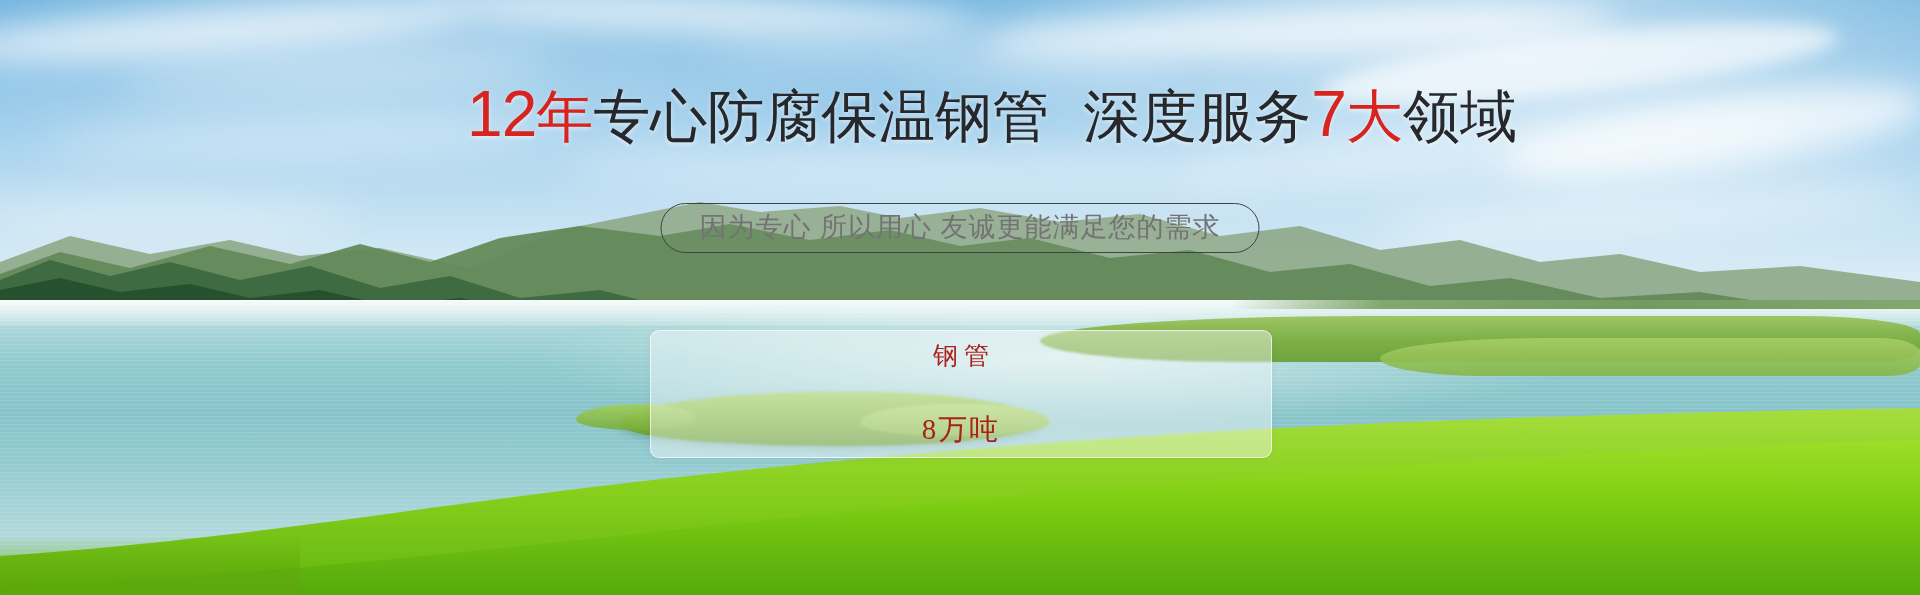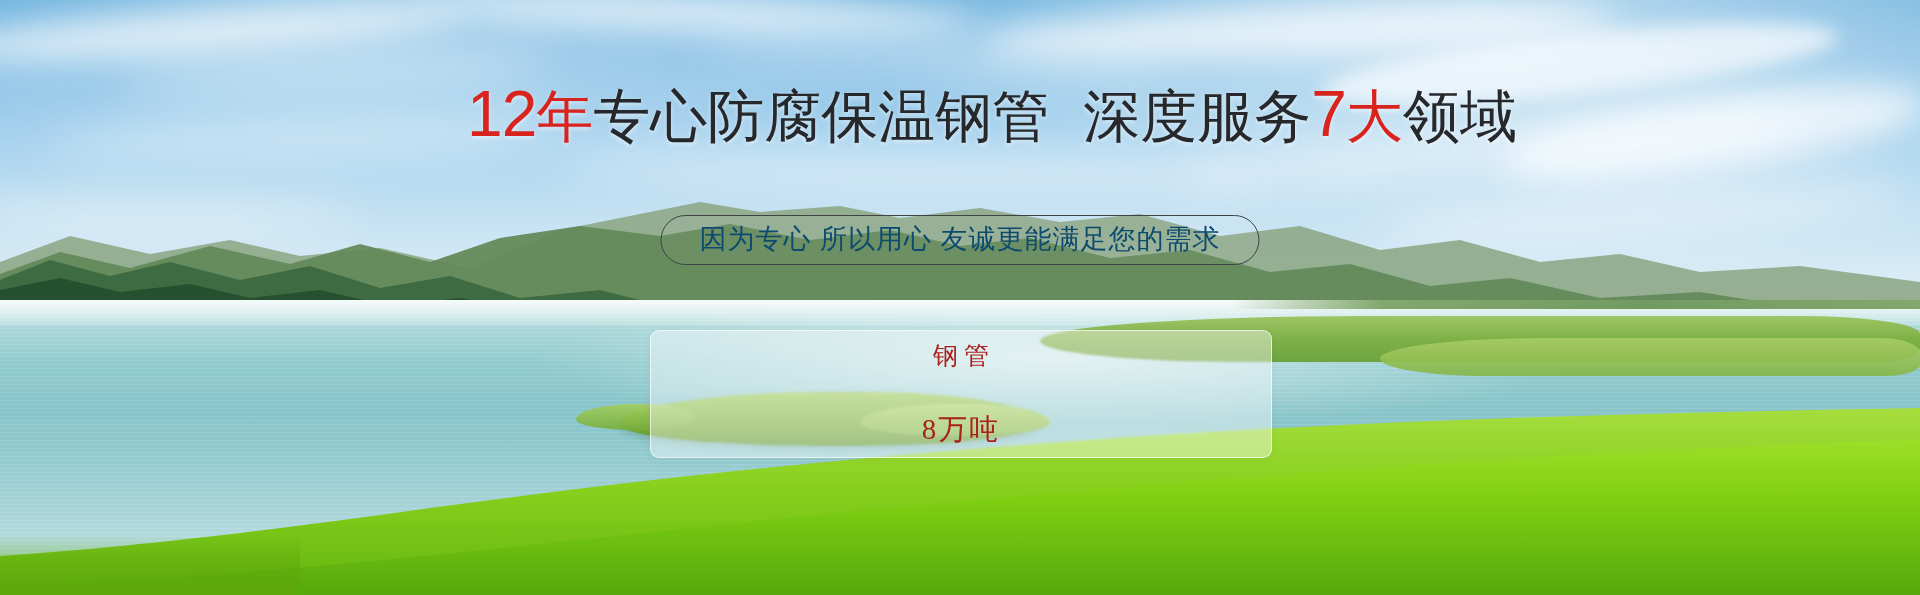--- a/index.html
+++ b/index.html
@@ -131,28 +131,28 @@
   .headline .gap {
     display: inline-block;
     width: 34px;
   }
 
   
   .pill {
     position: absolute;
     left: 50%;
     transform: translateX(-50%);
-    top: 215px;
+    top: 203px;
     height: 48px;
     line-height: 46px;
     padding: 0 38px;
     border: 1px solid #3f4346;
     border-radius: 26px;
     font-size: 27px;
-    color: #0c4a6e;
+    color: #737373;
     letter-spacing: 1px;
     white-space: nowrap;
     background: rgba(255,255,255,0.04);
   }
 
   
   .cards {
     position: absolute;
     left: 650px;
     top: 330px;

